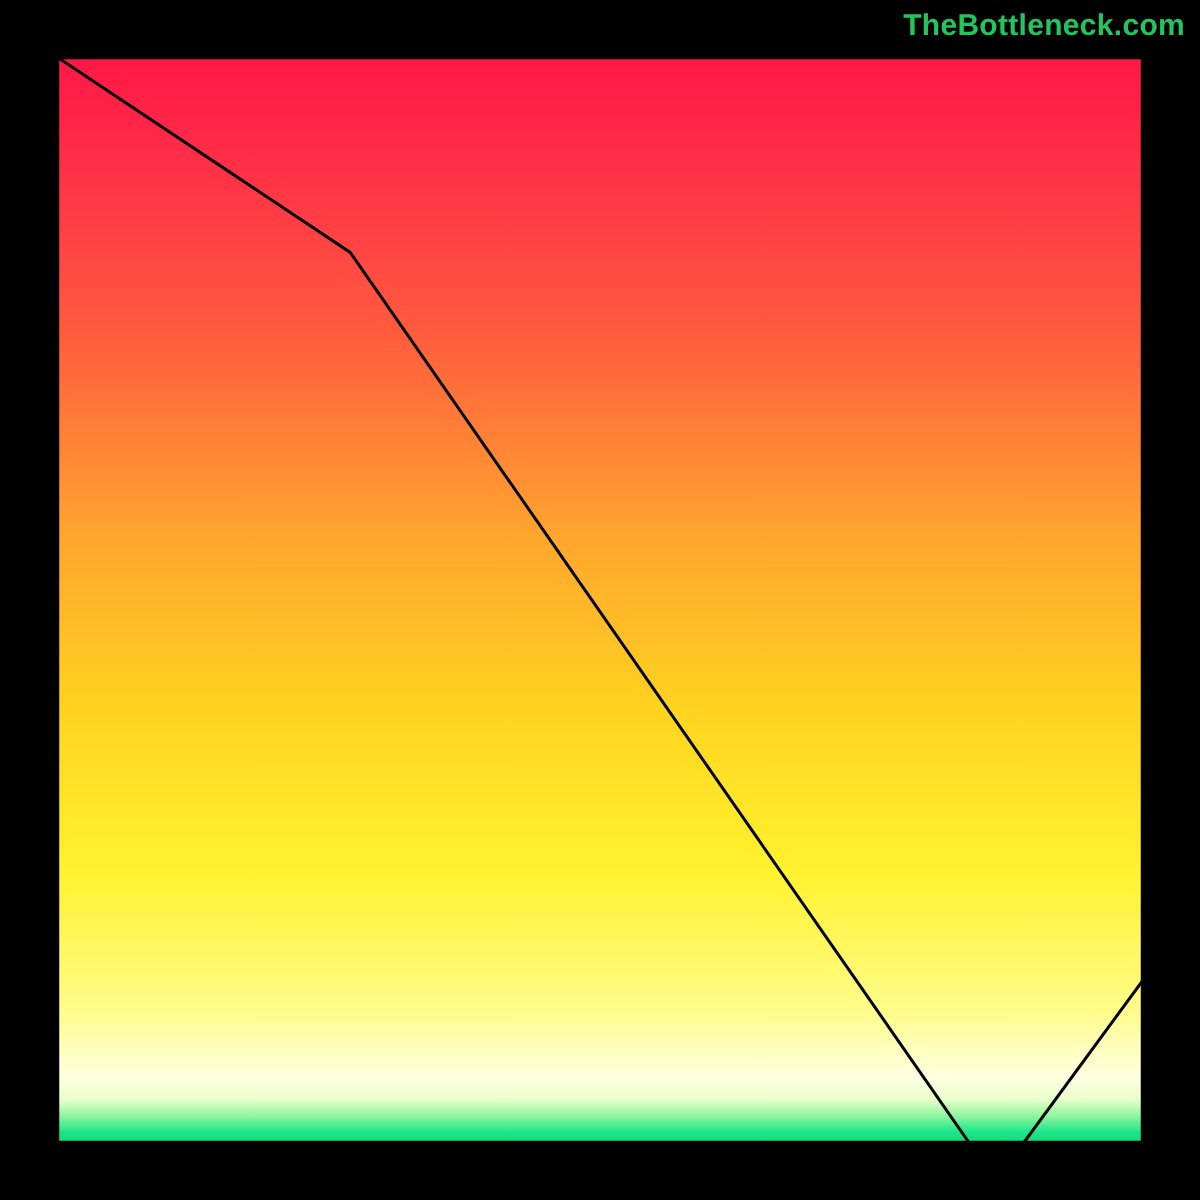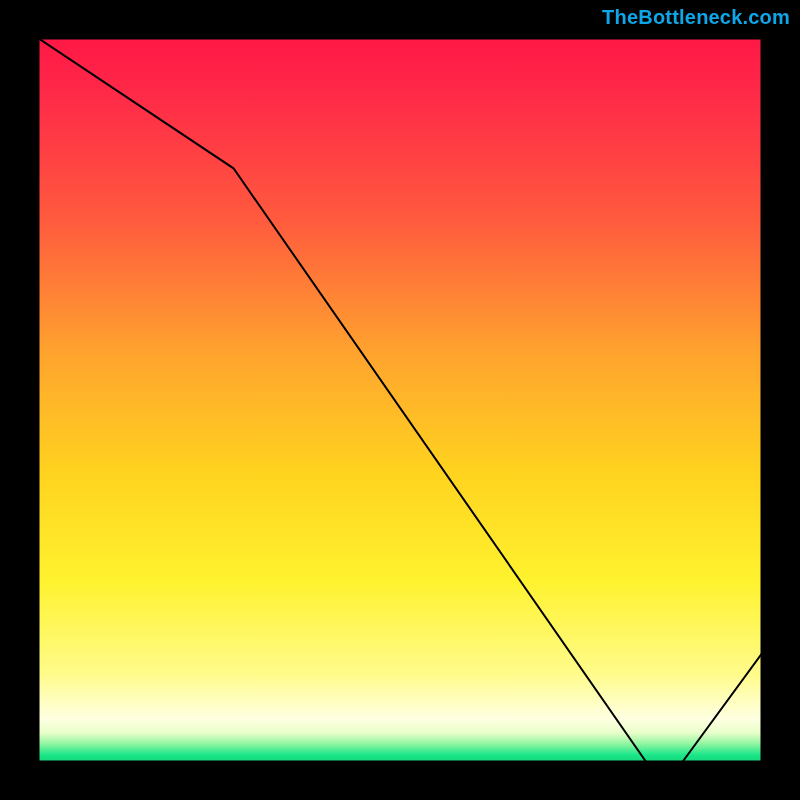--- a/index.html
+++ b/index.html
@@ -14,21 +14,21 @@
   .frame {
     position: relative;
     width: 800px;
     height: 800px;
     background: #000;
   }
   .watermark {
     position: absolute;
     top: 6px;
     right: 10px;
-    color: #0ea5e9;
+    color: #22c55e;
     font-size: 20px;
     font-weight: 600;
     letter-spacing: 0.2px;
     z-index: 5;
     margin-left: 24px;
   }
   .plot {
     position: absolute;
     left: 38px;
     top: 38px;

